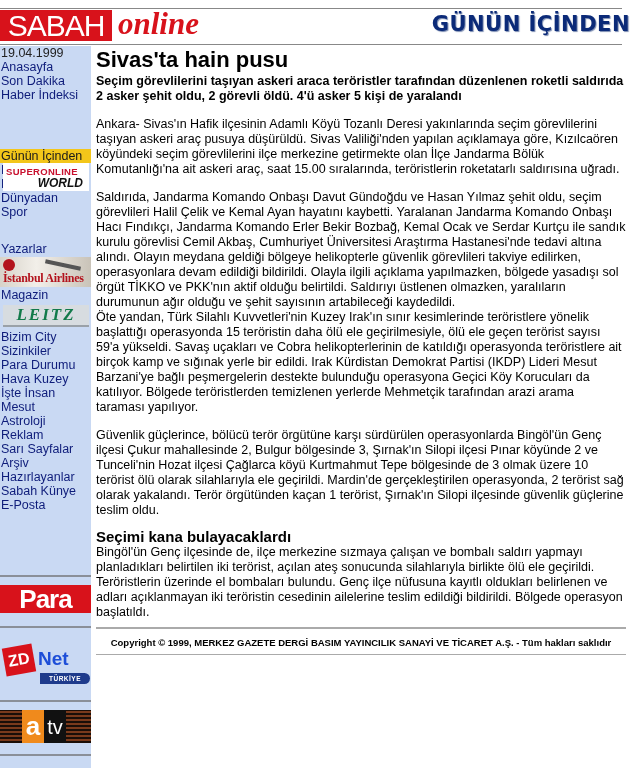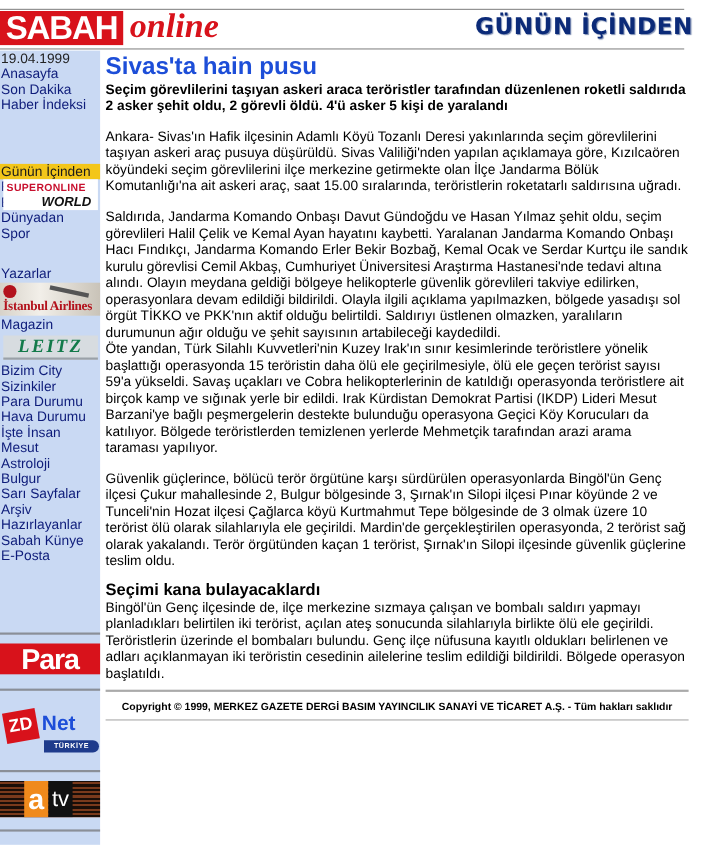--- a/index.html
+++ b/index.html
@@ -1,18 +1,18 @@
 <!DOCTYPE html>
 <html><head>
 <meta charset="utf-8">
 <style>
   html,body{margin:0;padding:0;background:#fff;}
   body{width:644px;height:768px;overflow:hidden;position:relative;font-family:"Liberation Sans",sans-serif;color:#000;}
   .topline{position:absolute;left:0;top:8px;width:622px;height:1px;background:#888;}
-  .logo-sabah{position:absolute;left:0;top:10px;height:31px;width:112px;background:#d8121b;color:#fff;font-family:"Liberation Sans",sans-serif;font-weight:bold;font-size:30px;line-height:31px;letter-spacing:-1px;text-align:center;}
+  .logo-sabah{position:absolute;left:0;top:10px;height:31px;width:112px;background:#d8121b;color:#fff;font-family:"Liberation Sans",sans-serif;font-weight:normal;font-size:30px;line-height:31px;letter-spacing:-1px;text-align:center;}
   .logo-online{position:absolute;left:118px;top:6px;color:#d8121b;font-family:"Liberation Serif",serif;font-style:italic;font-weight:bold;font-size:31px;line-height:36px;}
   .section-title{position:absolute;right:14px;top:12px;color:#0b2a78;font-family:"DejaVu Sans",sans-serif;font-weight:bold;font-size:21px;letter-spacing:0.5px;text-shadow:1px 1px 1px #7a8bb0;}
   .header-rule{position:absolute;left:0;top:44px;width:622px;height:1px;background:#888;}
 
   .sidebar{position:absolute;left:0;top:46px;width:91px;height:722px;background:#c9d9f3;}
   .sidebar a,.sidebar .navtext{display:block;color:#0e1c7a;font-size:12.5px;line-height:14px;padding-left:1px;text-decoration:none;white-space:nowrap;}
   .sidebar .date{color:#222;}
   .sidebar a.active{background:#f3c61a;color:#1a1a1a;margin-top:47px;}
   .nav-group{position:absolute;left:0;width:91px;}
   .ad{position:absolute;left:0;width:91px;overflow:hidden;}
@@ -29,21 +29,21 @@
   .ad-para{top:580px;height:28px;background:#d8121b;color:#fff;font-weight:bold;font-size:26px;line-height:28px;text-align:center;letter-spacing:-1px;}
   .ad-zdnet{top:644px;height:50px;}
   .ad-zdnet .sq{position:absolute;left:4px;top:8px;width:30px;height:28px;background:#d8121b;transform:rotate(-10deg);color:#fff;font-weight:bold;font-size:16px;line-height:28px;text-align:center;}
   .ad-zdnet .net{position:absolute;left:38px;top:10px;color:#1d4ed8;font-weight:bold;font-size:19px;}
   .ad-zdnet .tr{position:absolute;left:40px;top:35px;width:50px;height:11px;background:#1e3b8c;border-radius:0 6px 6px 0;color:#fff;font-size:6.5px;font-weight:bold;line-height:11px;text-align:center;letter-spacing:0.5px;}
   .ad-atv{top:710px;height:33px;background:repeating-linear-gradient(0deg,#1a0e08 0 2px,#7a3a1c 2px 4px);}
   .ad-atv .a{position:absolute;left:22px;top:0;width:22px;height:33px;background:#f08a1c;color:#fff;font-weight:bold;font-size:26px;line-height:33px;text-align:center;}
   .ad-atv .tv{position:absolute;left:44px;top:0;width:22px;height:33px;background:#111;color:#fff;font-size:20px;line-height:35px;text-align:center;}
 
   .main{position:absolute;left:96px;top:46px;width:530px;}
-  .headline{color:#1d4ed8;font-weight:bold;font-size:22px;line-height:24px;margin:2px 0 0 0;}
+  .headline{color:#000000;font-weight:bold;font-size:22px;line-height:24px;margin:2px 0 0 0;}
   .lead{font-weight:bold;font-size:12.5px;line-height:15px;margin:2px 0 0 0;}
   .para{font-size:12.5px;line-height:15px;margin:13px 0 0 0;}
   .subhead{font-weight:bold;font-size:15px;line-height:17px;margin:10px 0 0 0;}
   .para.tight{margin-top:0;}
   .foot-rule{height:2px;background:#aaa;margin-top:7px;}
   .copyright{font-weight:bold;font-size:9.5px;line-height:11px;text-align:center;padding:8px 8px 6px 8px;}
 </style>
 </head>
 <body>
 
@@ -81,25 +81,25 @@
   </div>
   <div class="nav-group" style="top:242px;">
     <a href="#">Magazin</a>
   </div>
   <div class="ad ad-leitz" style="top:259px;">LEITZ</div>
 
   <div class="nav-group" style="top:284px;">
     <a href="#">Bizim City</a>
     <a href="#">Sizinkiler</a>
     <a href="#">Para Durumu</a>
-    <a href="#">Hava Durumu</a>
+    <a href="#">Hava Kuzey</a>
     <a href="#">İşte İnsan</a>
     <a href="#">Mesut</a>
     <a href="#">Astroloji</a>
-    <a href="#">Bulgur</a>
+    <a href="#">Reklam</a>
     <a href="#">Sarı Sayfalar</a>
     <a href="#">Arşiv</a>
     <a href="#">Hazırlayanlar</a>
     <a href="#">Sabah Künye</a>
     <a href="#">E-Posta</a>
   </div>
 
   <div class="side-rule" style="top:529px;"></div>
   <div class="ad ad-para" style="top:539px;">Para</div>
   <div class="side-rule" style="top:580px;"></div>

